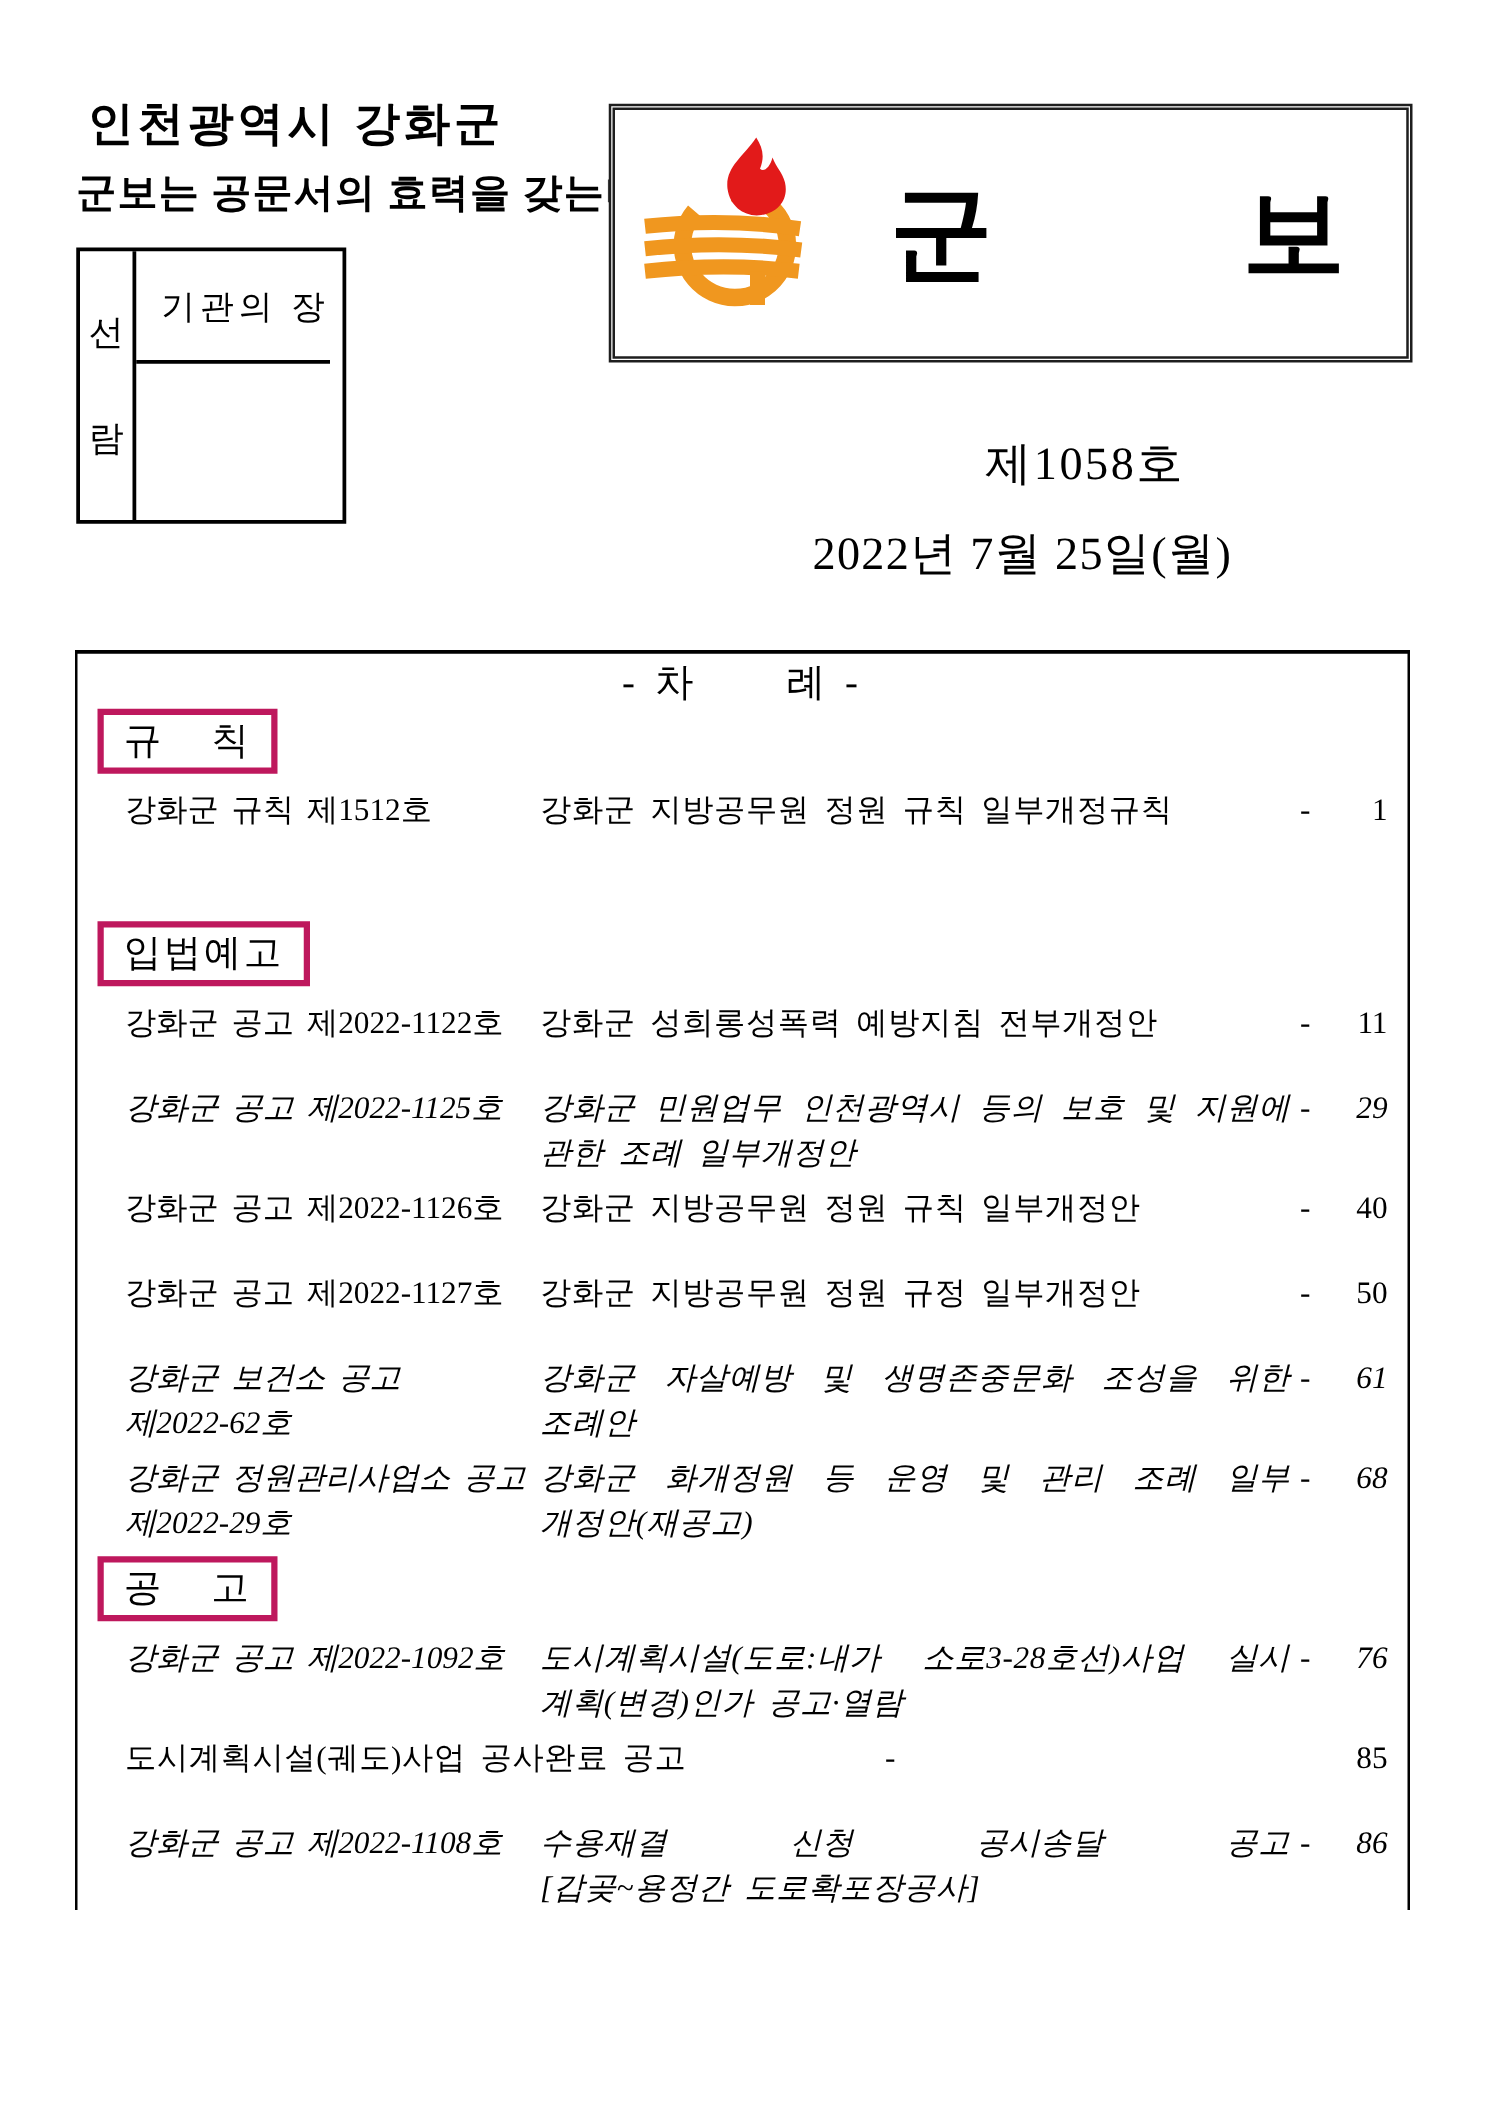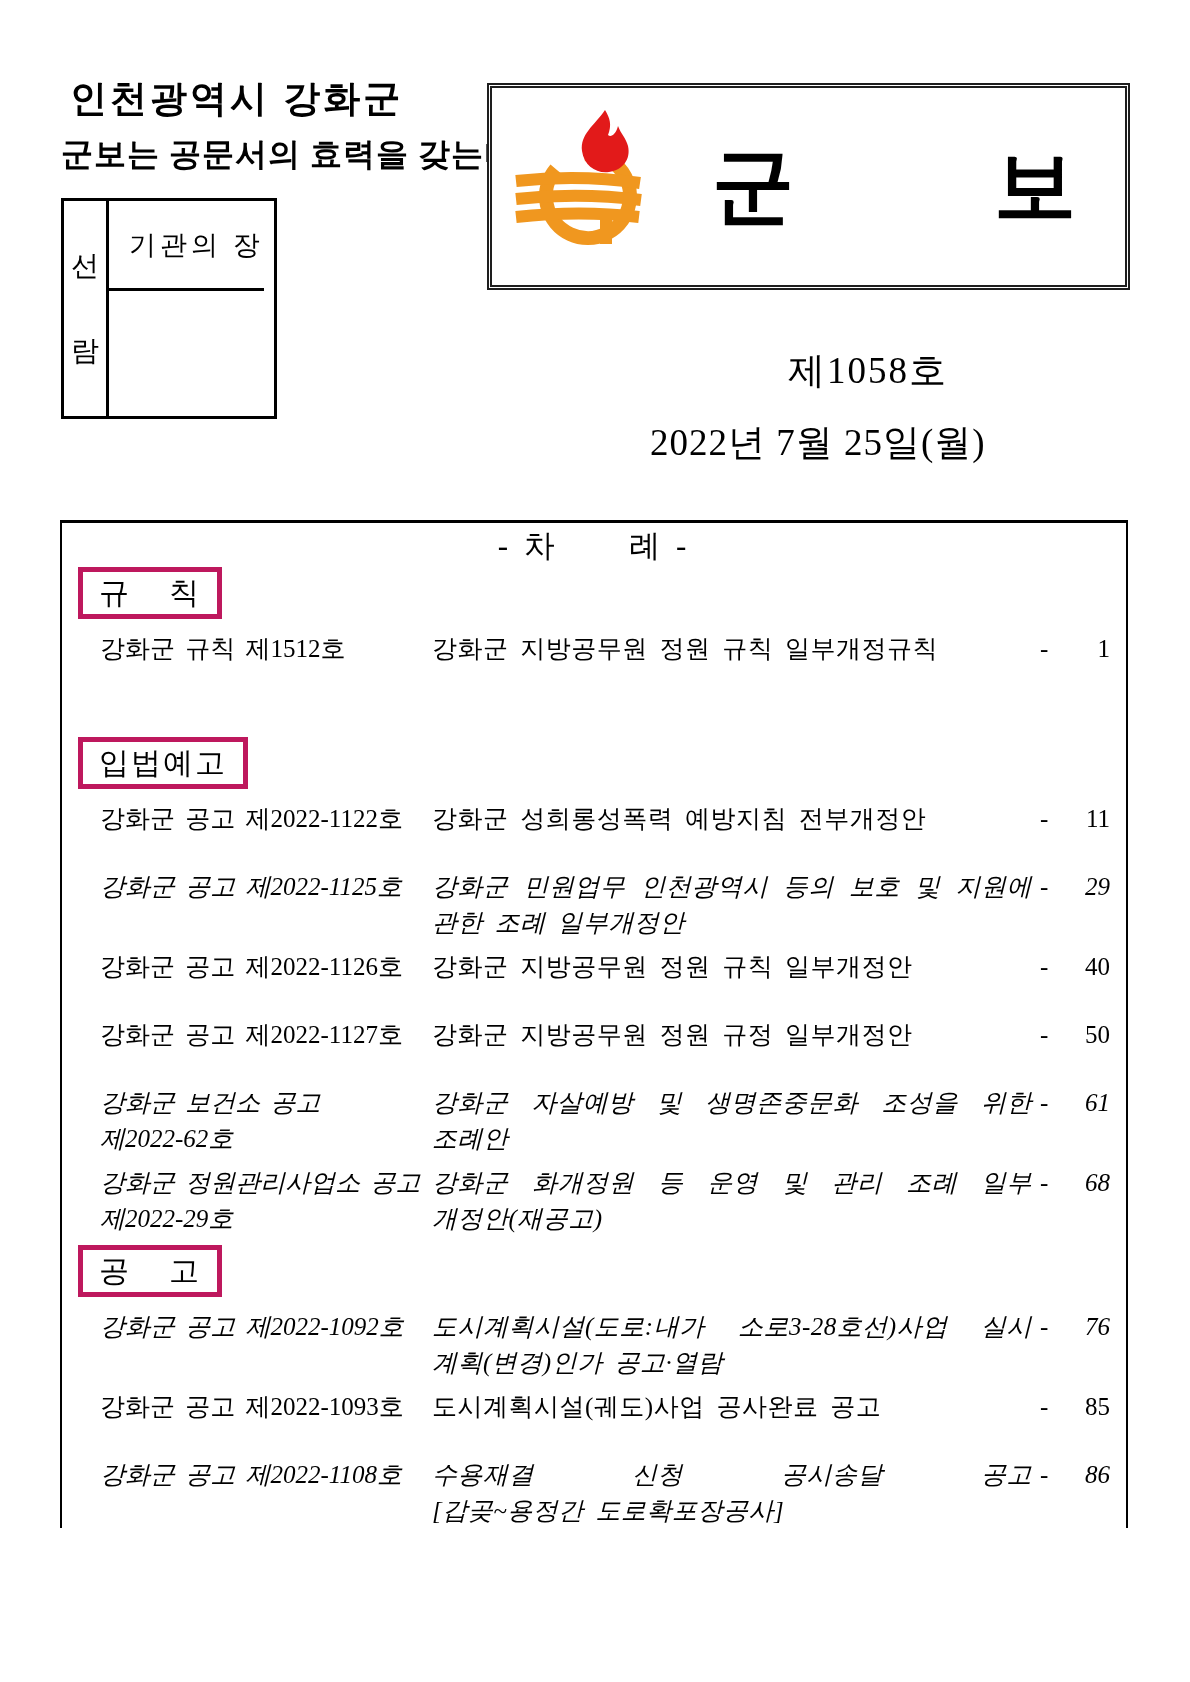--- a/index.html
+++ b/index.html
@@ -232,23 +232,20 @@
           </div>
           <div class="e-title">
             <div class="just">도시계획시설(도로:내가 소로3-28호선)사업 실시</div>
             <div>계획(변경)인가 공고·열람</div>
           </div>
           <div class="e-pg">
             <span class="e-dash">-</span>
             <span class="e-num">76</span>
           </div>
         </div><div class="entry">
-          <div class="e-doc">
-            <div>강화군 공고 제2022-1093호</div>
-          </div>
           <div class="e-title">
             <div>도시계획시설(궤도)사업 공사완료 공고</div>
           </div>
           <div class="e-pg">
             <span class="e-dash">-</span>
             <span class="e-num">85</span>
           </div>
         </div><div class="entry two">
           <div class="e-doc">
             <div>강화군 공고 제2022-1108호</div>

